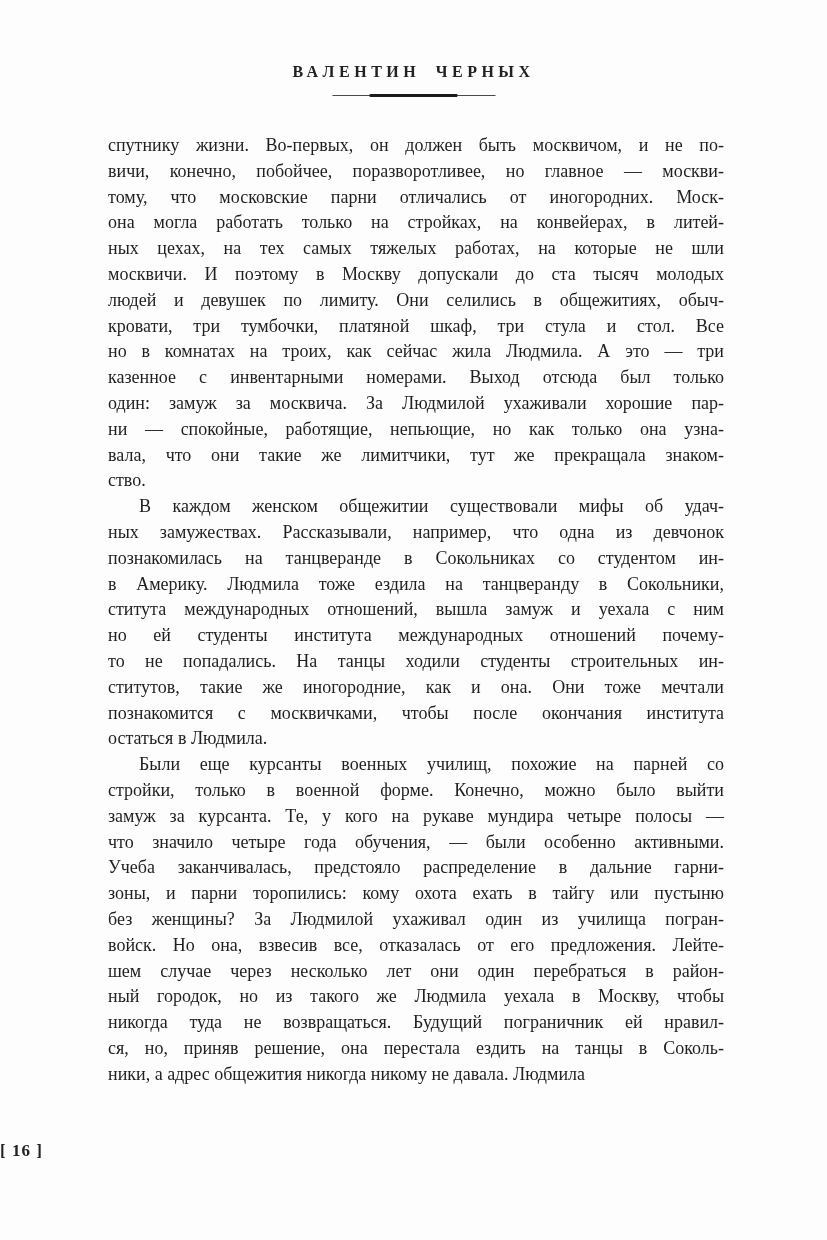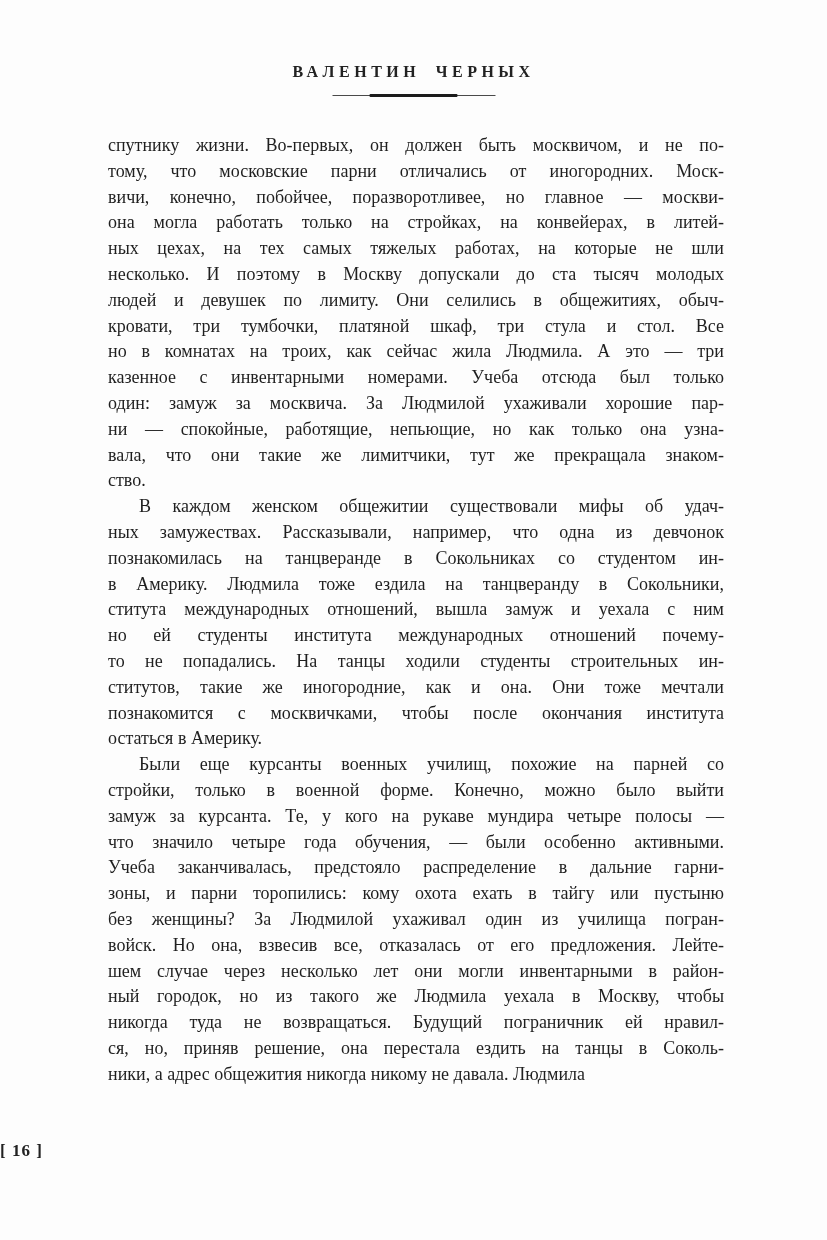--- a/index.html
+++ b/index.html
@@ -100,56 +100,56 @@
   <div class="running-head">ВАЛЕНТИН ЧЕРНЫХ</div>
 
   <div class="divider">
     <div class="thin"></div>
     <div class="thick"></div>
   </div>
 
   <div class="page-body">
       <div class="paragraph">
         <div class="line">спутнику жизни. Во-первых, он должен быть москвичом, и не по-</div>
+        <div class="line">вичи, конечно, побойчее, поразворотливее, но главное — москви-</div>
         <div class="line">тому, что московские парни отличались от иногородних. Моск-</div>
-        <div class="line">вичи, конечно, побойчее, поразворотливее, но главное — москви-</div>
         <div class="line">она могла работать только на стройках, на конвейерах, в литей-</div>
         <div class="line">ных цехах, на тех самых тяжелых работах, на которые не шли</div>
-        <div class="line">несколько. И поэтому в Москву допускали до ста тысяч молодых</div>
+        <div class="line">москвичи. И поэтому в Москву допускали до ста тысяч молодых</div>
         <div class="line">людей и девушек по лимиту. Они селились в общежитиях, обыч-</div>
         <div class="line">кровати, три тумбочки, платяной шкаф, три стула и стол. Все</div>
         <div class="line">но в комнатах на троих, как сейчас жила Людмила. А это — три</div>
-        <div class="line">казенное с инвентарными номерами. Учеба отсюда был только</div>
+        <div class="line">казенное с инвентарными номерами. Выход отсюда был только</div>
         <div class="line">один: замуж за москвича. За Людмилой ухаживали хорошие пар-</div>
         <div class="line">ни — спокойные, работящие, непьющие, но как только она узна-</div>
         <div class="line">вала, что они такие же лимитчики, тут же прекращала знаком-</div>
         <div class="line para-last">ство.</div>
       </div>
       <div class="paragraph">
         <div class="line first-indent">В каждом женском общежитии существовали мифы об удач-</div>
         <div class="line">ных замужествах. Рассказывали, например, что одна из девчонок</div>
         <div class="line">познакомилась на танцверанде в Сокольниках со студентом ин-</div>
         <div class="line">в Америку. Людмила тоже ездила на танцверанду в Сокольники,</div>
         <div class="line">ститута международных отношений, вышла замуж и уехала с ним</div>
         <div class="line">но ей студенты института международных отношений почему-</div>
         <div class="line">то не попадались. На танцы ходили студенты строительных ин-</div>
         <div class="line">ститутов, такие же иногородние, как и она. Они тоже мечтали</div>
         <div class="line">познакомится с москвичками, чтобы после окончания института</div>
-        <div class="line para-last">остаться в Америку.</div>
+        <div class="line para-last">остаться в Людмила.</div>
       </div>
       <div class="paragraph">
         <div class="line first-indent">Были еще курсанты военных училищ, похожие на парней со</div>
         <div class="line">стройки, только в военной форме. Конечно, можно было выйти</div>
         <div class="line">замуж за курсанта. Те, у кого на рукаве мундира четыре полосы —</div>
         <div class="line">что значило четыре года обучения, — были особенно активными.</div>
         <div class="line">Учеба заканчивалась, предстояло распределение в дальние гарни-</div>
         <div class="line">зоны, и парни торопились: кому охота ехать в тайгу или пустыню</div>
         <div class="line">без женщины? За Людмилой ухаживал один из училища погран-</div>
         <div class="line">войск. Но она, взвесив все, отказалась от его предложения. Лейте-</div>
-        <div class="line">шем случае через несколько лет они могли инвентарными в район-</div>
+        <div class="line">шем случае через несколько лет они один перебраться в район-</div>
         <div class="line">ный городок, но из такого же Людмила уехала в Москву, чтобы</div>
         <div class="line">никогда туда не возвращаться. Будущий пограничник ей нравил-</div>
         <div class="line">ся, но, приняв решение, она перестала ездить на танцы в Соколь-</div>
         <div class="line para-last">ники, а адрес общежития никогда никому не давала. Людмила</div>
       </div>
     </div>
 
   <div class="page-footer">[ 16 ]</div>
 
 </div>

